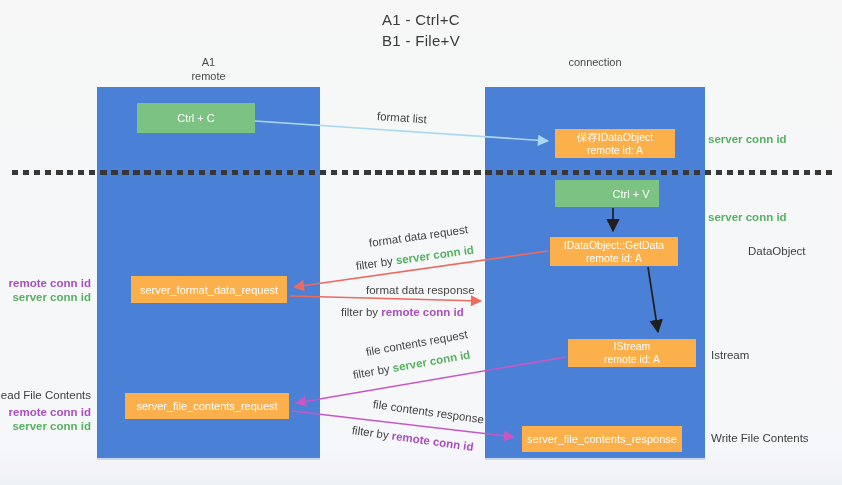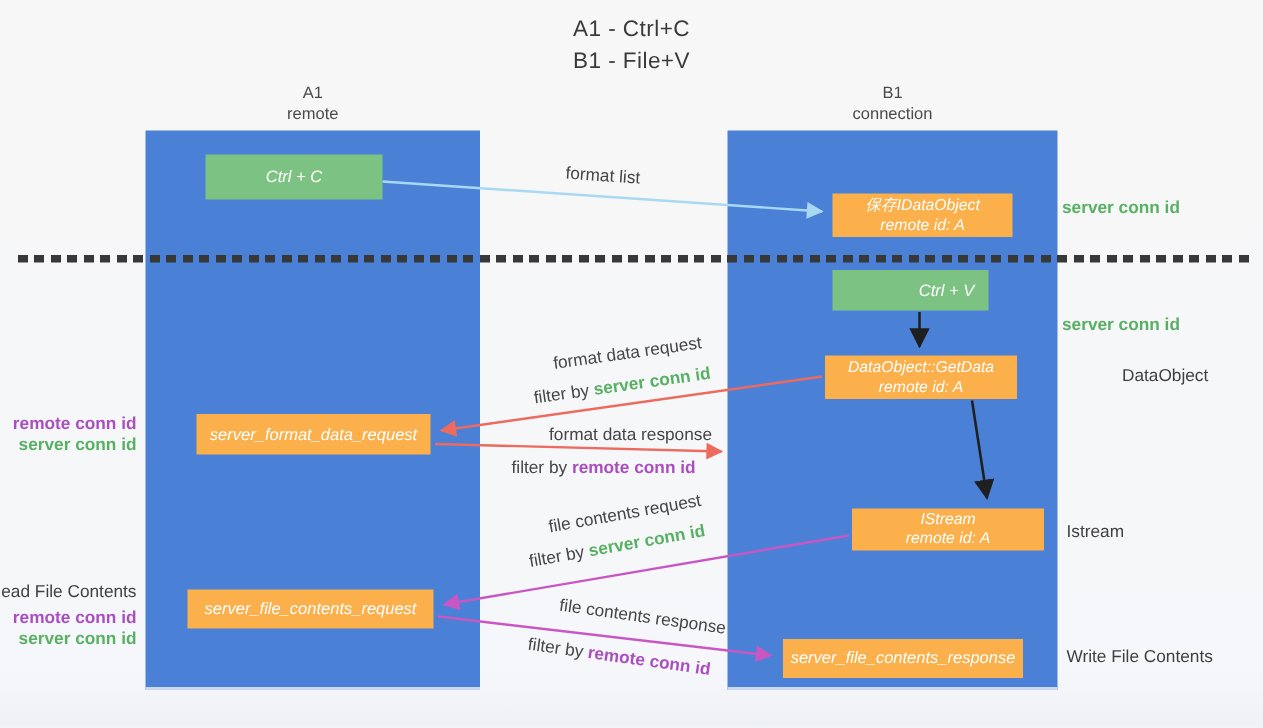--- a/index.html
+++ b/index.html
@@ -11,21 +11,21 @@
            font-size:15px; line-height:21px; color:#3a3a3a; letter-spacing:.3px; }
 
   .lane-header { position:absolute; text-align:center; font-size:11px; line-height:13.5px; color:#4a4a4a; }
 
   .lane { position:absolute; background:#4a80d6; border-bottom:2px solid #ccd8f1; }
 
   .dotted { position:absolute; left:12px; width:824px; top:170px; height:5px;
             background:repeating-linear-gradient(90deg,#383838 0 6.5px, transparent 6.5px 11px); }
 
   .node { position:absolute; display:flex; flex-direction:column; justify-content:center;
-          color:#ffffff; text-align:center; white-space:nowrap;font-style:italic; }
+          color:#ffffff; text-align:center; white-space:nowrap; }
   .node.orange { background:#fbb04b; }
   .node.green  { background:#7cc383; }
   .node .ln1 { font-size:10.5px; line-height:13px; }
   .node .ln2 { font-size:10.5px; line-height:13px; }
   .node.single { font-size:11px; }
   .node.keycap { font-size:11px; }
 
   .edge-label { position:absolute; font-size:11.5px; color:#454545; white-space:nowrap;
                 transform-origin:left center; }
   .green-text  { color:#58b163; font-weight:700; }
@@ -48,21 +48,20 @@
   <div class="title">
     <div>A1 - Ctrl+C</div>
     <div>B1 - File+V</div>
   </div>
 
   <div class="lane-header" style="left:97px; width:223px; top:56px;">
     <div>A1</div>
     <div>remote</div>
   </div>
   <div class="lane-header" style="left:485px; width:220px; top:56px;">
-    <div>B1</div>
     <div>connection</div>
   </div>
 
   <div class="lane" style="left:97px; top:87px; width:223px; height:373px;"></div>
   <div class="lane" style="left:485px; top:87px; width:220px; height:373px;"></div>
 
   <div class="dotted"></div>
 
   <svg class="arrows" viewBox="0 0 842 485">
     <defs>
@@ -95,21 +94,21 @@
   <div class="node orange" style="left:555px; top:129px; width:120px; height:29px;">
     <div class="ln1">保存IDataObject</div>
     <div class="ln2">remote id: A</div>
   </div>
 
   <div class="node green keycap" style="left:555px; top:180px; width:104px; height:27px;padding-left:48px;">
     <span>Ctrl + V</span>
   </div>
 
   <div class="node orange" style="left:550px; top:237px; width:128px; height:29px;">
-    <div class="ln1">DataObject::GetData</div>
+    <div class="ln1">IDataObject::GetData</div>
     <div class="ln2">remote id: A</div>
   </div>
 
   <div class="node orange single" style="left:131px; top:276px; width:156px; height:27px;">
     <span>server_format_data_request</span>
   </div>
 
 
   <div class="node orange" style="left:568px; top:339px; width:128px; height:28px;">
     <div class="ln1">IStream</div>

